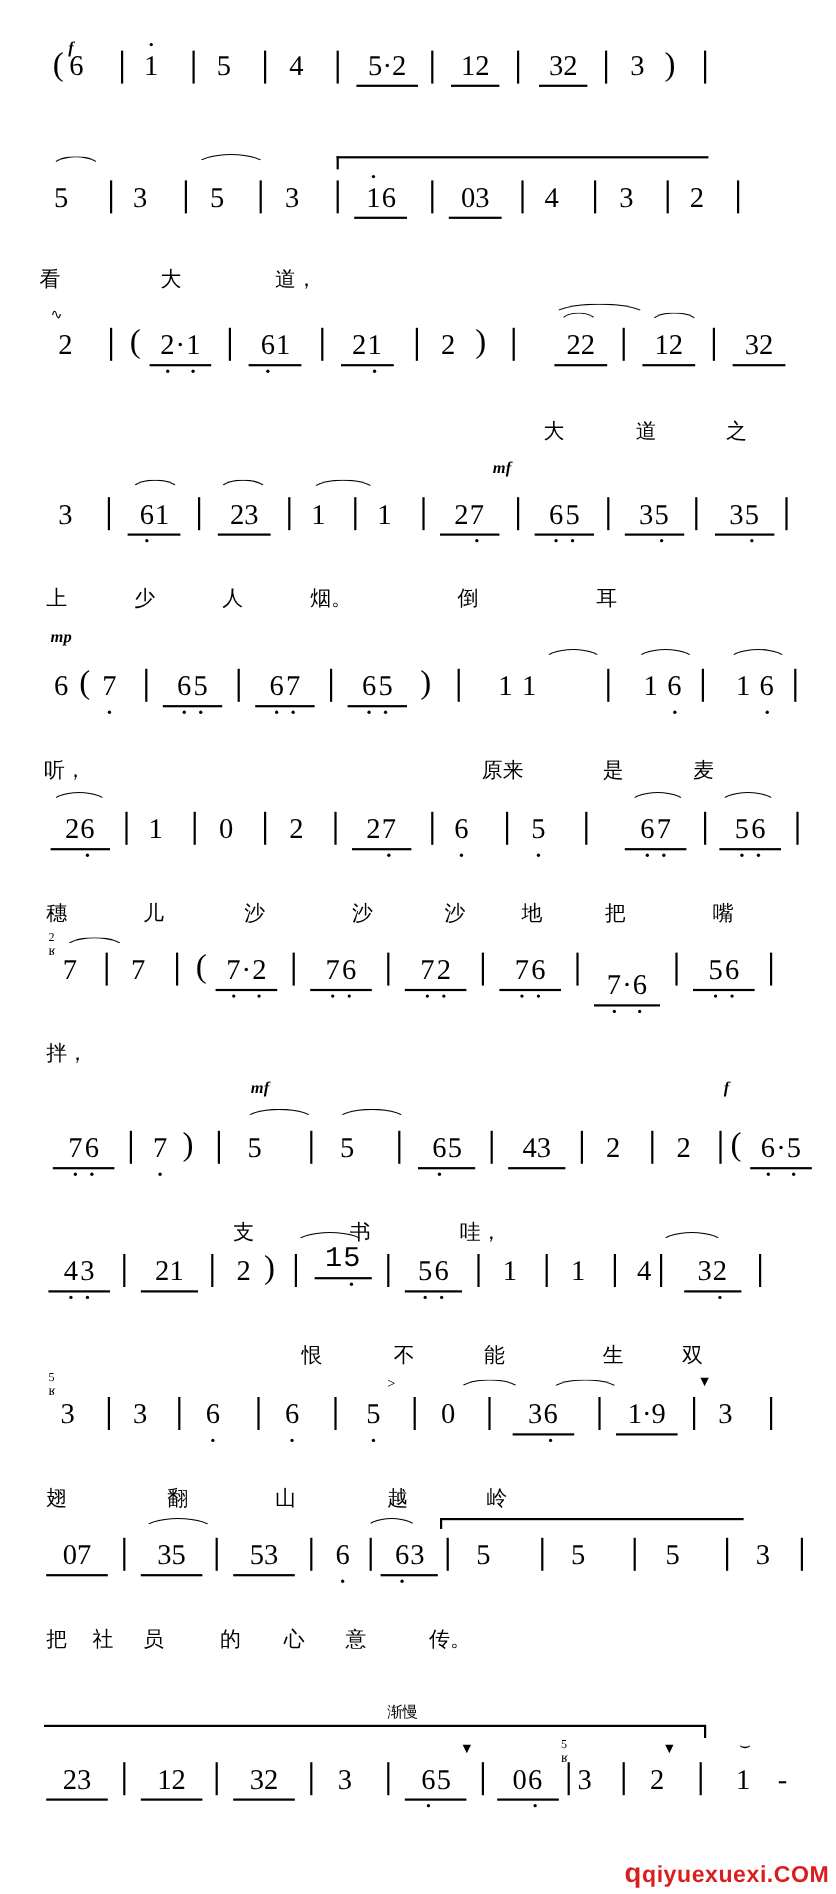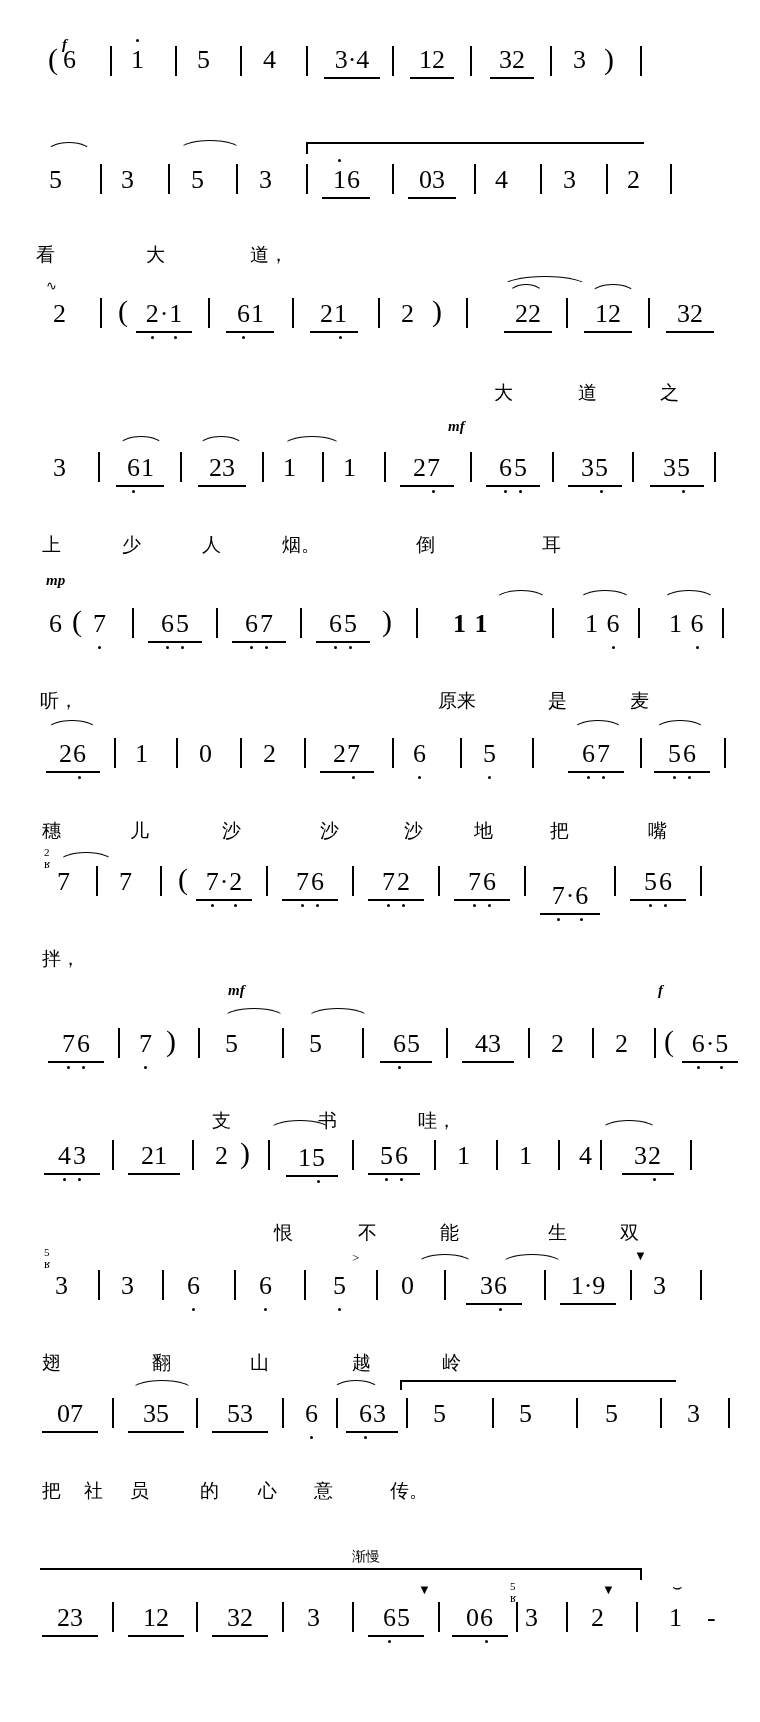--- a/index.html
+++ b/index.html
@@ -174,21 +174,21 @@
       <span class="dyn" style="left:62px; top:-8px;">f</span>
       <span class="bracket" style="left:48px; top:-2px;">(</span>
       <span class="cell" style="left:62px;"><span class="num">6</span></span>
       <span class="bar" style="left:110px;"></span>
       <span class="cell" style="left:130px;"><span class="num dot-above">1</span></span>
       <span class="bar" style="left:175px;"></span>
       <span class="cell" style="left:196px;"><span class="num">5</span></span>
       <span class="bar" style="left:240px;"></span>
       <span class="cell" style="left:262px;"><span class="num">4</span></span>
       <span class="bar" style="left:306px;"></span>
-      <span class="cell u1" style="left:324px; width:56px;">3·4</span>
+      <span class="cell u1" style="left:324px; width:56px;">5·2</span>
       <span class="bar" style="left:392px;"></span>
       <span class="cell u1" style="left:410px; width:44px;">12</span>
       <span class="bar" style="left:470px;"></span>
       <span class="cell u1" style="left:490px; width:44px;">32</span>
       <span class="bar" style="left:550px;"></span>
       <span class="cell" style="left:572px;"><span class="num">3</span></span>
       <span class="bracket" style="left:604px; top:-2px;">)</span>
       <span class="bar" style="left:640px;"></span>
     </div>
   </div>
@@ -301,21 +301,21 @@
       <span class="bracket" style="left:72px; top:18px;">(</span>
       <span class="cell" style="left:92px; top:22px;"><span class="num dot-below">7</span></span>
       <span class="bar" style="left:132px; top:22px;"></span>
       <span class="cell u1" style="left:148px; top:22px; width:54px;"><span class="num dot-below">6</span><span class="num dot-below">5</span></span>
       <span class="bar" style="left:216px; top:22px;"></span>
       <span class="cell u1" style="left:232px; top:22px; width:54px;"><span class="num dot-below">6</span><span class="num dot-below">7</span></span>
       <span class="bar" style="left:300px; top:22px;"></span>
       <span class="cell u1" style="left:316px; top:22px; width:54px;"><span class="num dot-below">6</span><span class="num dot-below">5</span></span>
       <span class="bracket" style="left:382px; top:18px;">)</span>
       <span class="bar" style="left:416px; top:22px;"></span>
-      <span class="cell" style="left:452px; top:22px;font-weight:bold;"><span class="num">1</span>&nbsp;<span class="num">1</span></span>
+      <span class="cell" style="left:452px; top:22px;"><span class="num">1</span>&nbsp;<span class="num">1</span></span>
       <span class="bar" style="left:552px; top:22px;"></span>
       <span class="cell" style="left:584px; top:22px;"><span class="num">1</span>&nbsp;<span class="num dot-below">6</span></span>
       <span class="bar" style="left:638px; top:22px;"></span>
       <span class="cell" style="left:668px; top:22px;"><span class="num">1</span>&nbsp;<span class="num dot-below">6</span></span>
       <span class="bar" style="left:722px; top:22px;"></span>
     </div>
     <div class="lyric-row" style="top:58px;">
       <span class="lyric" style="left:40px;">听，</span>
       <span class="lyric" style="left:438px;">原来</span>
       <span class="lyric" style="left:548px;">是</span>
@@ -424,21 +424,21 @@
     <div class="notes-row">
       <span class="slur" style="left:268px; top:2px; width:62px;"></span>
       <span class="slur" style="left:600px; top:2px; width:56px;"></span>
       <span class="cell u1" style="left:44px; top:22px; width:56px;"><span class="num dot-below">4</span><span class="num dot-below">3</span></span>
       <span class="bar" style="left:112px; top:22px;"></span>
       <span class="cell u1" style="left:128px; top:22px; width:52px;">21</span>
       <span class="bar" style="left:192px; top:22px;"></span>
       <span class="cell" style="left:214px; top:22px;"><span class="num">2</span></span>
       <span class="bracket" style="left:240px; top:18px;">)</span>
       <span class="bar" style="left:268px; top:22px;"></span>
-      <span class="cell u1" style="left:286px; top:24px; width:52px;">1<span class="num dot-below">5</span></span>
+      <span class="cell u1" style="left:286px; top:10px; width:52px;font-family:Liberation Mono, monospace;">1<span class="num dot-below">5</span></span>
       <span class="bar" style="left:352px; top:22px;"></span>
       <span class="cell u1" style="left:368px; top:22px; width:52px;"><span class="num dot-below">5</span><span class="num dot-below">6</span></span>
       <span class="bar" style="left:434px; top:22px;"></span>
       <span class="cell" style="left:456px; top:22px;"><span class="num">1</span></span>
       <span class="bar" style="left:496px; top:22px;"></span>
       <span class="cell" style="left:518px; top:22px;"><span class="num">1</span></span>
       <span class="bar" style="left:558px; top:22px;"></span>
       <span class="cell" style="left:578px; top:22px;"><span class="num">4</span></span>
       <span class="bar" style="left:600px; top:22px;"></span>
       <span class="cell u1" style="left:622px; top:22px; width:52px;">3<span class="num dot-below">2</span></span>
@@ -549,14 +549,17 @@
       <span class="bar" style="left:516px; top:18px;"></span>
       <span class="cell" style="left:524px; top:18px;"><span class="num">3</span></span>
       <span class="bar" style="left:566px; top:18px;"></span>
       <span class="cell" style="left:590px; top:18px;"><span class="num">2</span></span>
       <span class="bar" style="left:636px; top:18px;"></span>
       <span class="cell" style="left:668px; top:18px;"><span class="num">1</span></span>
       <span class="cell" style="left:706px; top:18px;"><span class="num">-</span></span>
     </div>
   </div>
 
+  <div class="watermark">
+    <span class="q">q</span><span>qiyuexuexi.COM</span>
+  </div>
 
 </div>
 
 </body></html>

